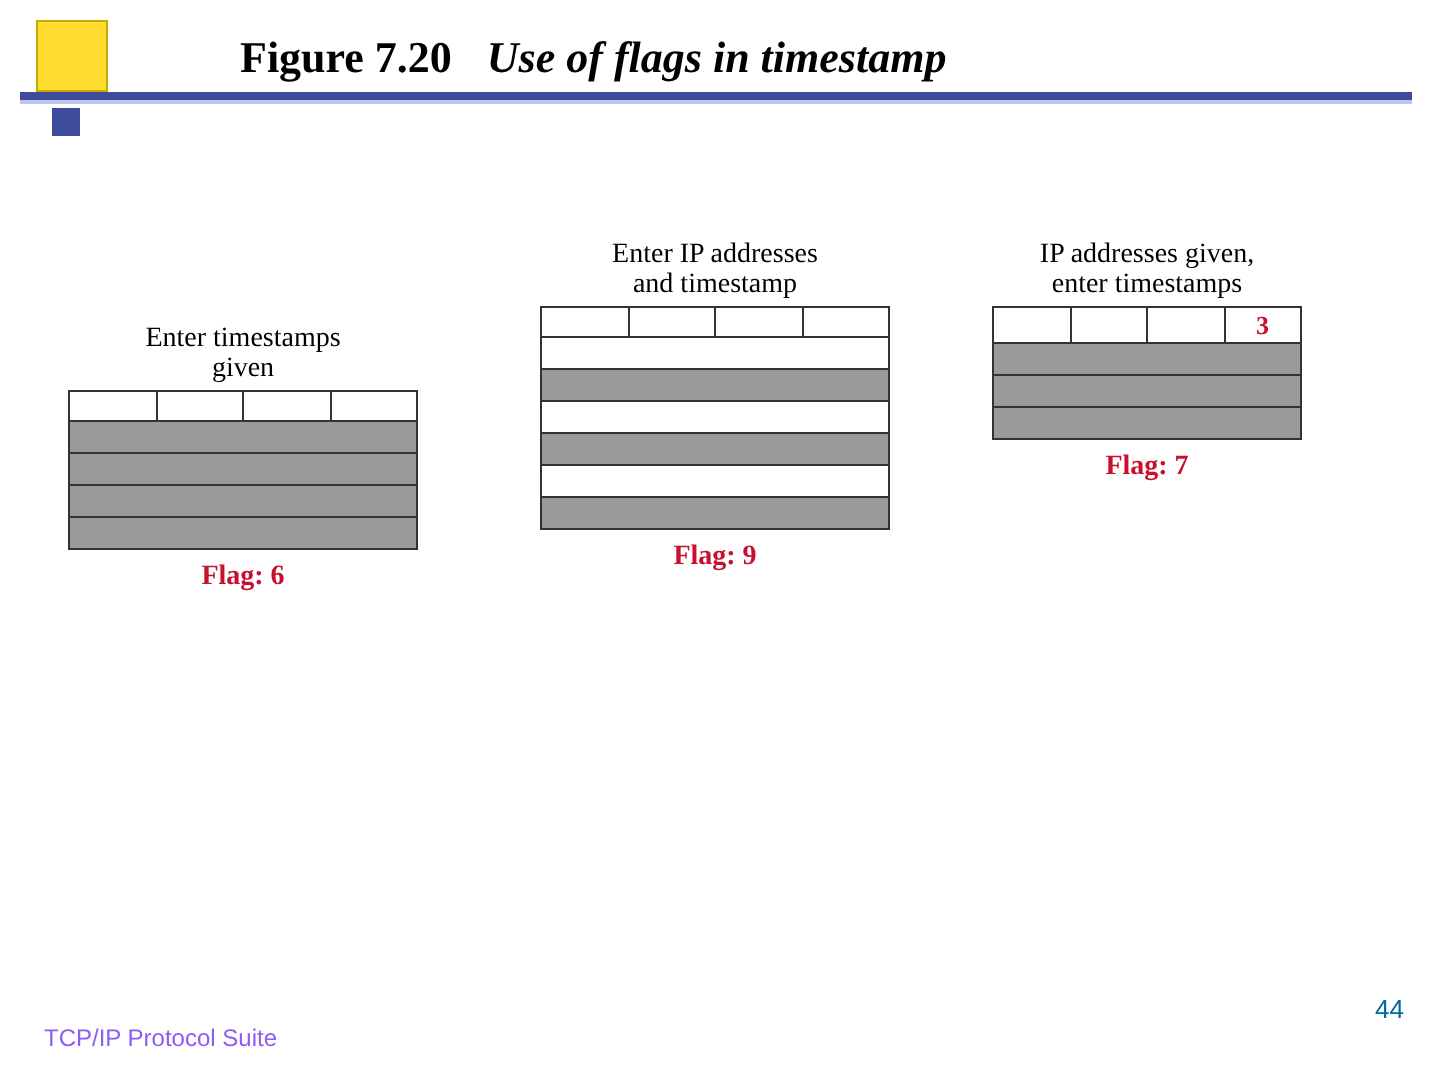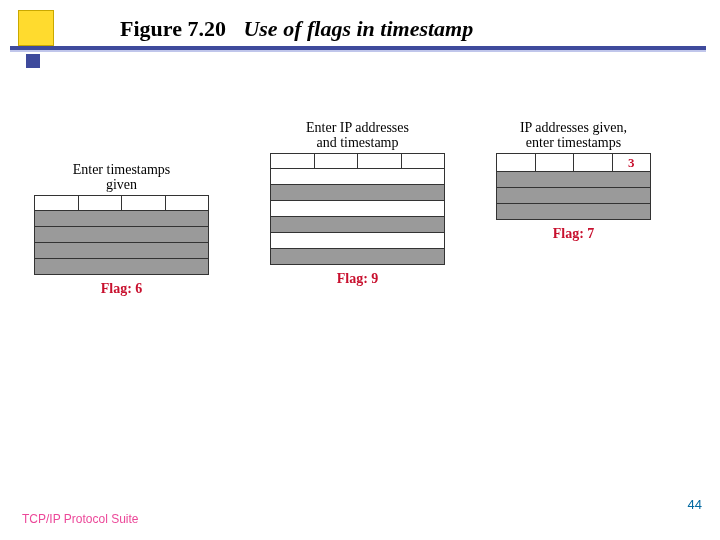--- a/index.html
+++ b/index.html
@@ -105,21 +105,21 @@
     font-weight: bold;
     color: #C8102E;
     margin-top: 6px;
   }
   .footer-left {
     position: absolute;
     bottom: 14px;
     left: 22px;
     font-family: Arial, sans-serif;
     font-size: 12px;
-    color: #ec4899;
+    color: #8b5cf6;
   }
   .footer-right {
     position: absolute;
     bottom: 28px;
     right: 18px;
     font-family: Liberation Sans, sans-serif;
     font-size: 13px;
     color: #0369a1;
   }
 </style>

